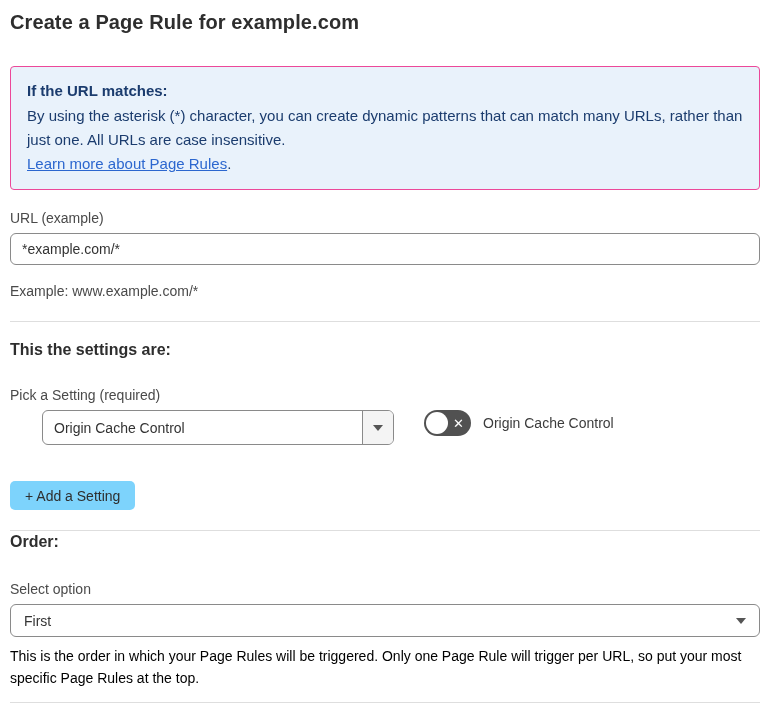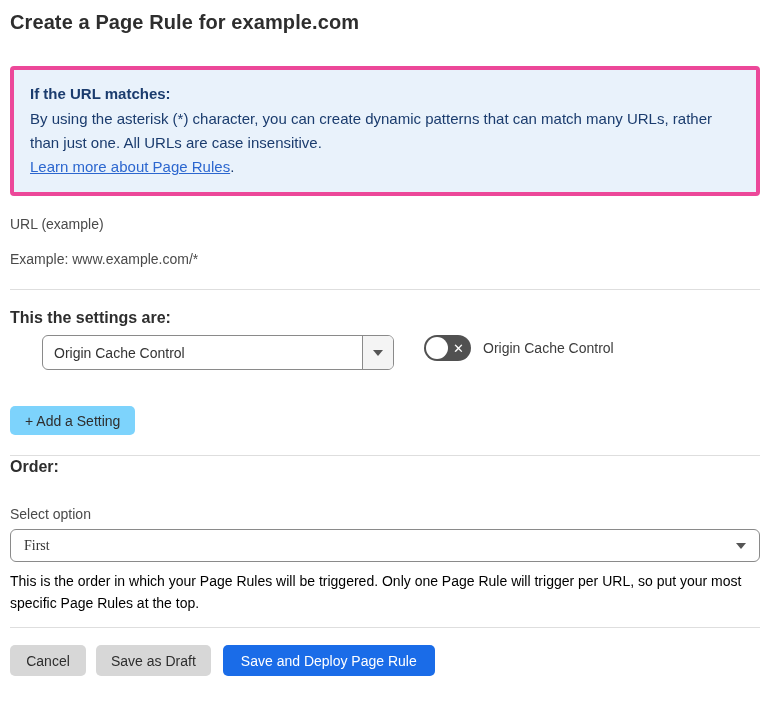--- a/index.html
+++ b/index.html
@@ -17,21 +17,21 @@
     font-size: 20px;
     font-weight: 700;
     color: #2e2e2e;
     line-height: 28px;
     margin-bottom: 30px;
     letter-spacing: 0.1px;
   }
 
   .info-box {
     background: #e9f2fb;
-    border: 4px solid #ec4899;
+    border: 1px solid #ec4899;
     border-radius: 4px;
     padding: 12px 16px 13px 16px;
     color: #1b3c6e;
     font-size: 15px;
     line-height: 24px;
   }
   .info-box .info-heading {
     font-weight: 700;
     margin-bottom: 1px;
   }
@@ -193,21 +193,20 @@
     background: #ffffff;
     display: flex;
     align-items: center;
     justify-content: space-between;
     padding: 0 13px;
     cursor: pointer;
   }
   .select-simple .select-value {
     font-size: 14px;
     color: #333333;
-    font-family: Liberation Serif, serif;
   }
   .order-helper {
     margin-top: 8px;
     font-size: 14px;
     color: #000000;
     line-height: 22px;
     max-width: 750px;
   }
 
   .footer-divider { margin-top: 13px; }
@@ -234,27 +233,29 @@
   <h1 class="page-title">Create a Page Rule for example.com</h1>
 
   <div class="info-box">
     <div class="info-heading">If the URL matches:</div>
     <div class="info-body"><span>By using the asterisk (*) character, you can create dynamic patterns that can match many URLs, rather than just one. All URLs are case insensitive.</span></div>
     <div class="info-link-line"><a class="info-link">Learn more about Page Rules</a><span class="info-link-suffix">.</span></div>
   </div>
 
   <div class="url-section">
     <div class="field-label">URL (example)</div>
+    <input class="text-input" type="text" value="*example.com/*" style="">
     <div class="helper-text">Example: www.example.com/*</div>
   </div>
 
   <hr class="divider">
 
   <div class="settings-section">
     <div class="section-heading">This the settings are:</div>
+    <div class="field-label picker-label">Pick a Setting (required)</div>
 
     <div class="setting-row">
       <div class="select-control">
         <div class="select-value">Origin Cache Control</div>
         <div class="select-arrow-seg">
           <span class="caret-down"></span>
         </div>
       </div>
       <div class="toggle-wrap">
         <div class="toggle">

